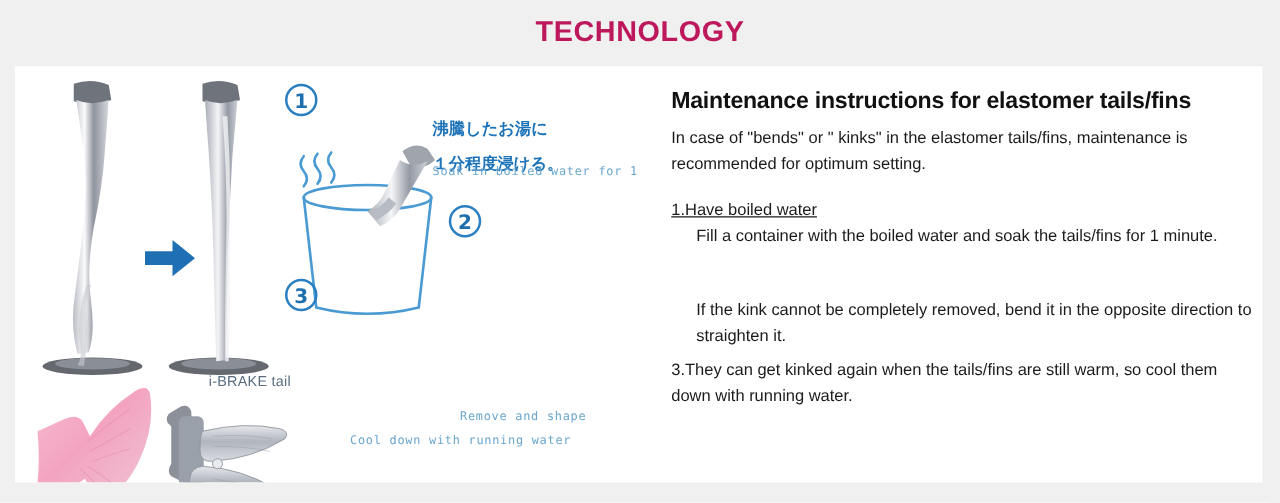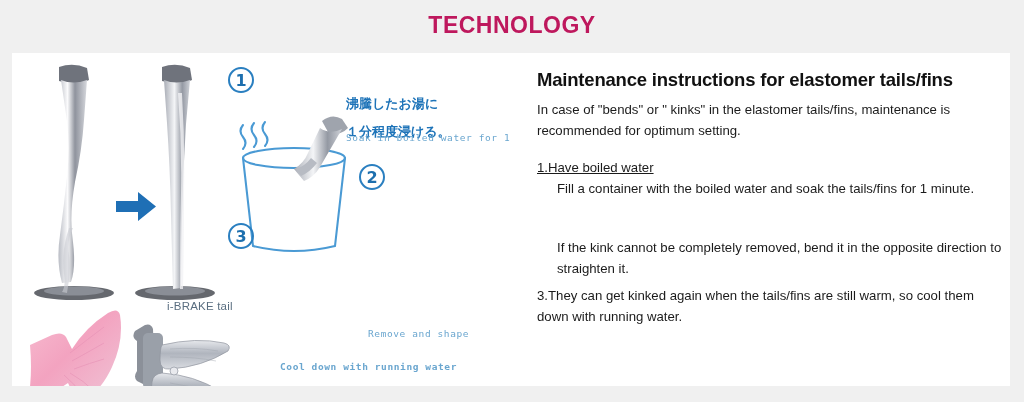--- a/index.html
+++ b/index.html
@@ -205,21 +205,21 @@
 
     
     <div class="jp-line" style="left:334px;top:43px;">沸騰したお湯に</div>
     <div class="jp-line" style="left:334px;top:71px;">１分程度浸ける。</div>
     <div class="en-line" style="left:334px;top:79px;">Soak in boiled water for 1 min</div>
 
     
     <div class="en-line" style="left:356px;top:250px;margin-top:25px;">Remove and shape</div>
 
     
-    <div class="en-line" style="left:268px;top:308px;font-weight:bold;">Cool down with running water</div>
+    <div class="en-line" style="left:268px;top:294px;">Cool down with running water</div>
   </div>
 
   <div id="text-col">
     <div id="maint-heading">Maintenance instructions for elastomer tails/fins</div>
 
     <div class="body-p" style="top:46px;">In case of "bends" or " kinks" in the elastomer tails/fins, maintenance is recommended for optimum setting.</div>
 
     <div class="body-p" style="top:104px;text-decoration:underline;">1.Have boiled water</div>
     <div class="body-p indent" style="top:125px;padding-left:20px;">Fill a container with the boiled water and soak the tails/fins for 1 minute.</div>
 

